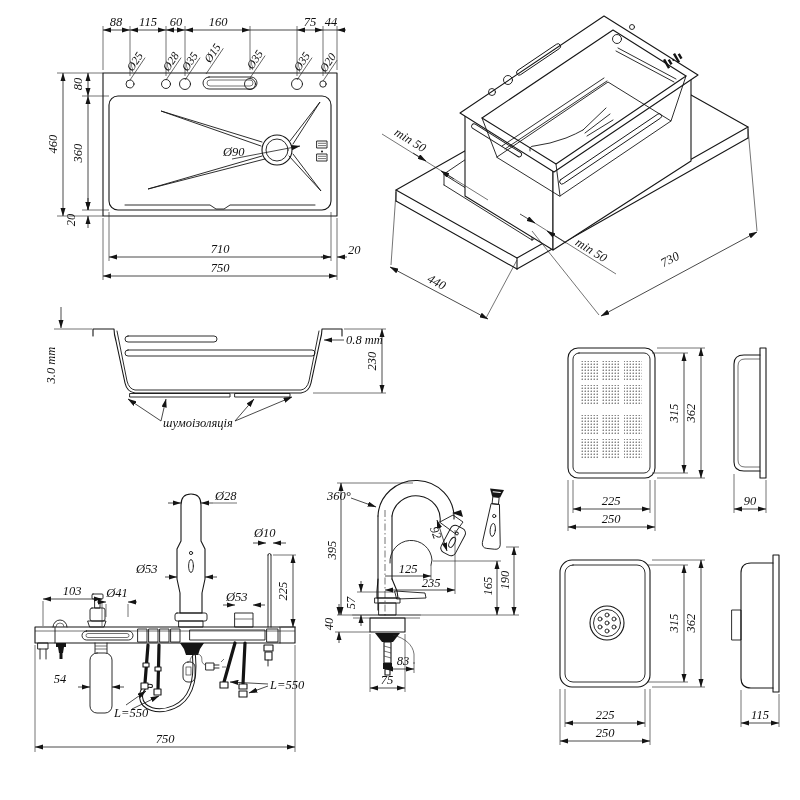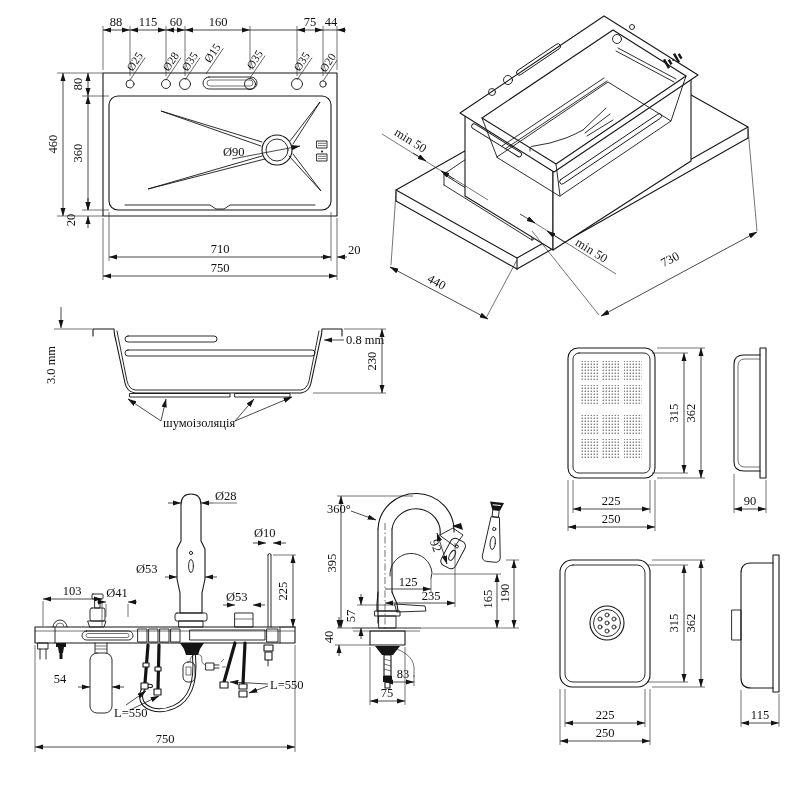--- a/index.html
+++ b/index.html
@@ -1,17 +1,17 @@
 <!DOCTYPE html>
 <html><head>
 <meta charset="utf-8">
 <style>
   html,body{margin:0;padding:0;background:#fff;}
   #canvas{position:relative;width:800px;height:800px;background:#ffffff;overflow:hidden;
-          font-family:"Liberation Serif",serif;}
+          font-family:"Liberation Serif",serif;font-style:italic;}
   .view{position:absolute;}
   svg{display:block;overflow:visible;}
   .ln{fill:none;stroke:#161616;stroke-width:1.1;stroke-linejoin:round;stroke-linecap:round;}
   .ln2{fill:none;stroke:#161616;stroke-width:0.9;stroke-linejoin:round;stroke-linecap:round;}
   .thin{fill:none;stroke:#2a2a2a;stroke-width:0.65;}
   .dim{fill:none;stroke:#1c1c1c;stroke-width:0.8;}
   .wht{fill:#ffffff;stroke:#161616;stroke-width:1.1;stroke-linejoin:round;}
   .blk{fill:#141414;stroke:none;}
   .thk{fill:none;stroke:#141414;stroke-width:3.2;stroke-linecap:round;}
   .tube-o{fill:none;stroke:#141414;stroke-width:4;stroke-linecap:round;}
@@ -363,21 +363,21 @@
   <line class="dim" x1="246" y1="203" x2="227" y2="210" marker-end="url(#ar)"></line>
   <text x="248" y="206">L=550</text>
   <line class="thin" x1="13" y1="162" x2="13" y2="269"></line>
           <line class="thin" x1="273" y1="162" x2="273" y2="269"></line>
   <line class="dim" x1="13" y1="264" x2="273" y2="264" marker-start="url(#ar)" marker-end="url(#ar)"></line>
   <text x="143" y="260" text-anchor="middle">750</text>
 </g>
 </svg>
 </div>
 
-<div class="view" style="left:325px;top:483px;width:220px;height:240px;">
+<div class="view" style="left:325px;top:470px;width:220px;height:240px;">
 <svg width="220" height="240" viewBox="0 0 220 240">
 <g>
   <path class="ln" d="M53,46 A38,37 0 0 1 129,49"></path>
   <path class="ln" d="M67,46 A24,23 0 0 1 115,52"></path>
   <line class="ln" x1="53" y1="46" x2="53" y2="140"></line>
           <line class="ln" x1="67" y1="46" x2="67" y2="109"></line>
   <line class="thin" x1="60" y1="40" x2="60" y2="146" stroke-dasharray="7,2.5,1.5,2.5"></line>
   <path class="ln2" d="M115,52 L128,45 L138,52 L130,63 Z" fill="#fff"></path>
   <polygon class="blk" points="127,43 136,40 138,47"></polygon>
   <g transform="translate(130,67) rotate(28)">

